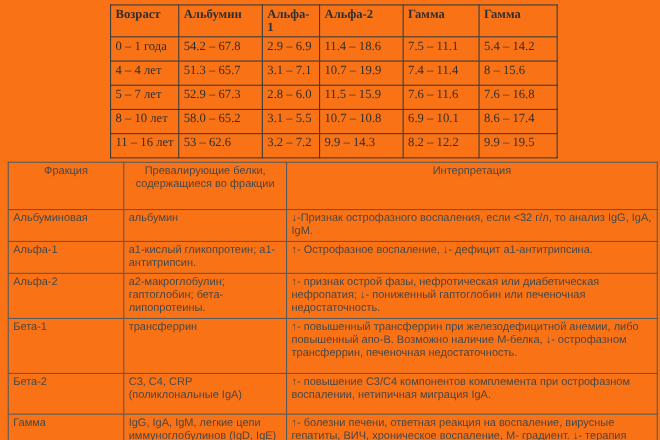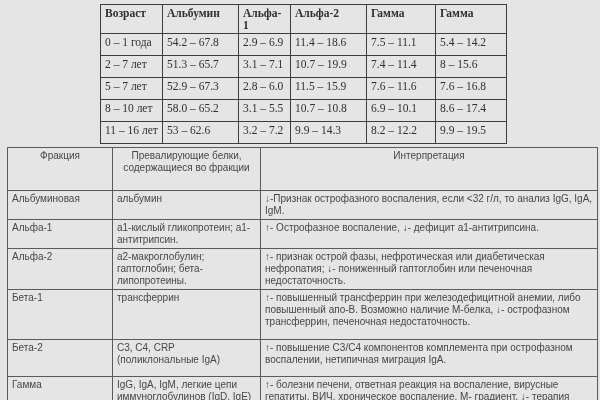--- a/index.html
+++ b/index.html
@@ -1,18 +1,18 @@
 <!DOCTYPE html>
 <html><head>
 <meta charset="utf-8">
 <style>
   html,body { margin:0; padding:0; }
   .page {
     position:relative; width:600px; height:400px;
-    background:#e5e5e5; overflow:hidden;
+    background:#f97316; overflow:hidden;
   }
 
   
   .age-table {
     position:absolute; left:100px; top:4px; width:406px;
     border-collapse:collapse; table-layout:fixed;
     font-family:"Liberation Serif", serif;
   }
   .age-table th, .age-table td {
     border:1px solid #3d3d3d; vertical-align:top;
@@ -68,21 +68,21 @@
     <tbody>
       <tr>
         <td>0 – 1 года</td>
         <td>54.2 – 67.8</td>
         <td>2.9 – 6.9</td>
         <td>11.4 – 18.6</td>
         <td>7.5 – 11.1</td>
         <td>5.4 – 14.2</td>
       </tr>
       <tr>
-        <td>2 – 7 лет</td>
+        <td>4 – 4 лет</td>
         <td>51.3 – 65.7</td>
         <td>3.1 – 7.1</td>
         <td>10.7 – 19.9</td>
         <td>7.4 – 11.4</td>
         <td>8 – 15.6</td>
       </tr>
       <tr>
         <td>5 – 7 лет</td>
         <td>52.9 – 67.3</td>
         <td>2.8 – 6.0</td>

